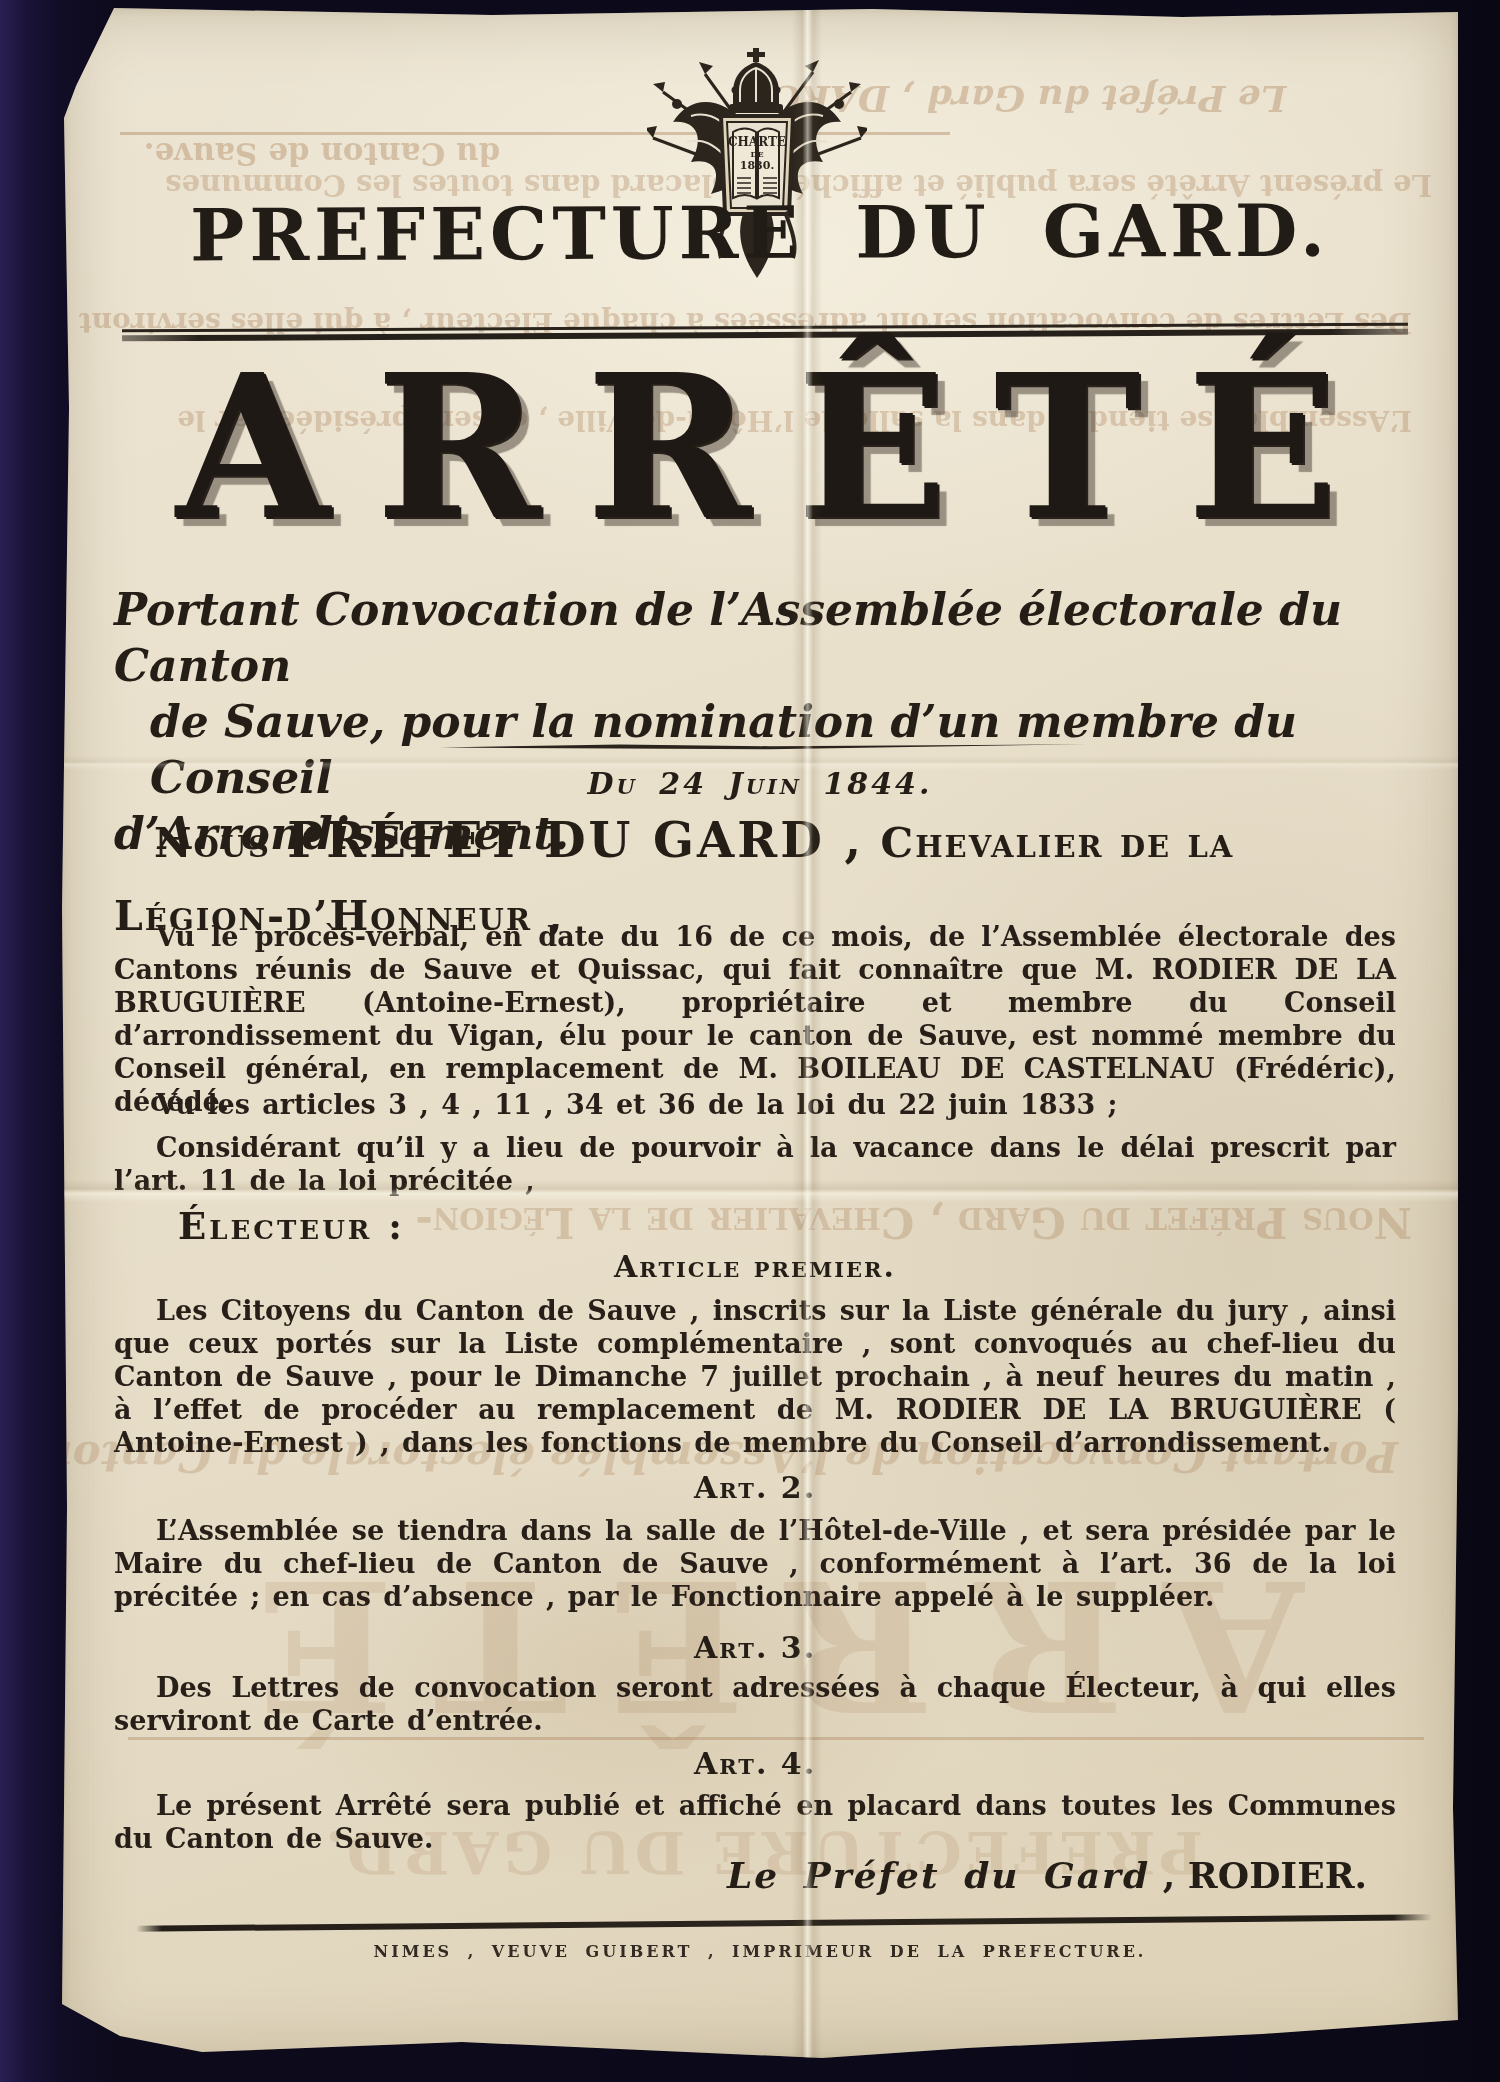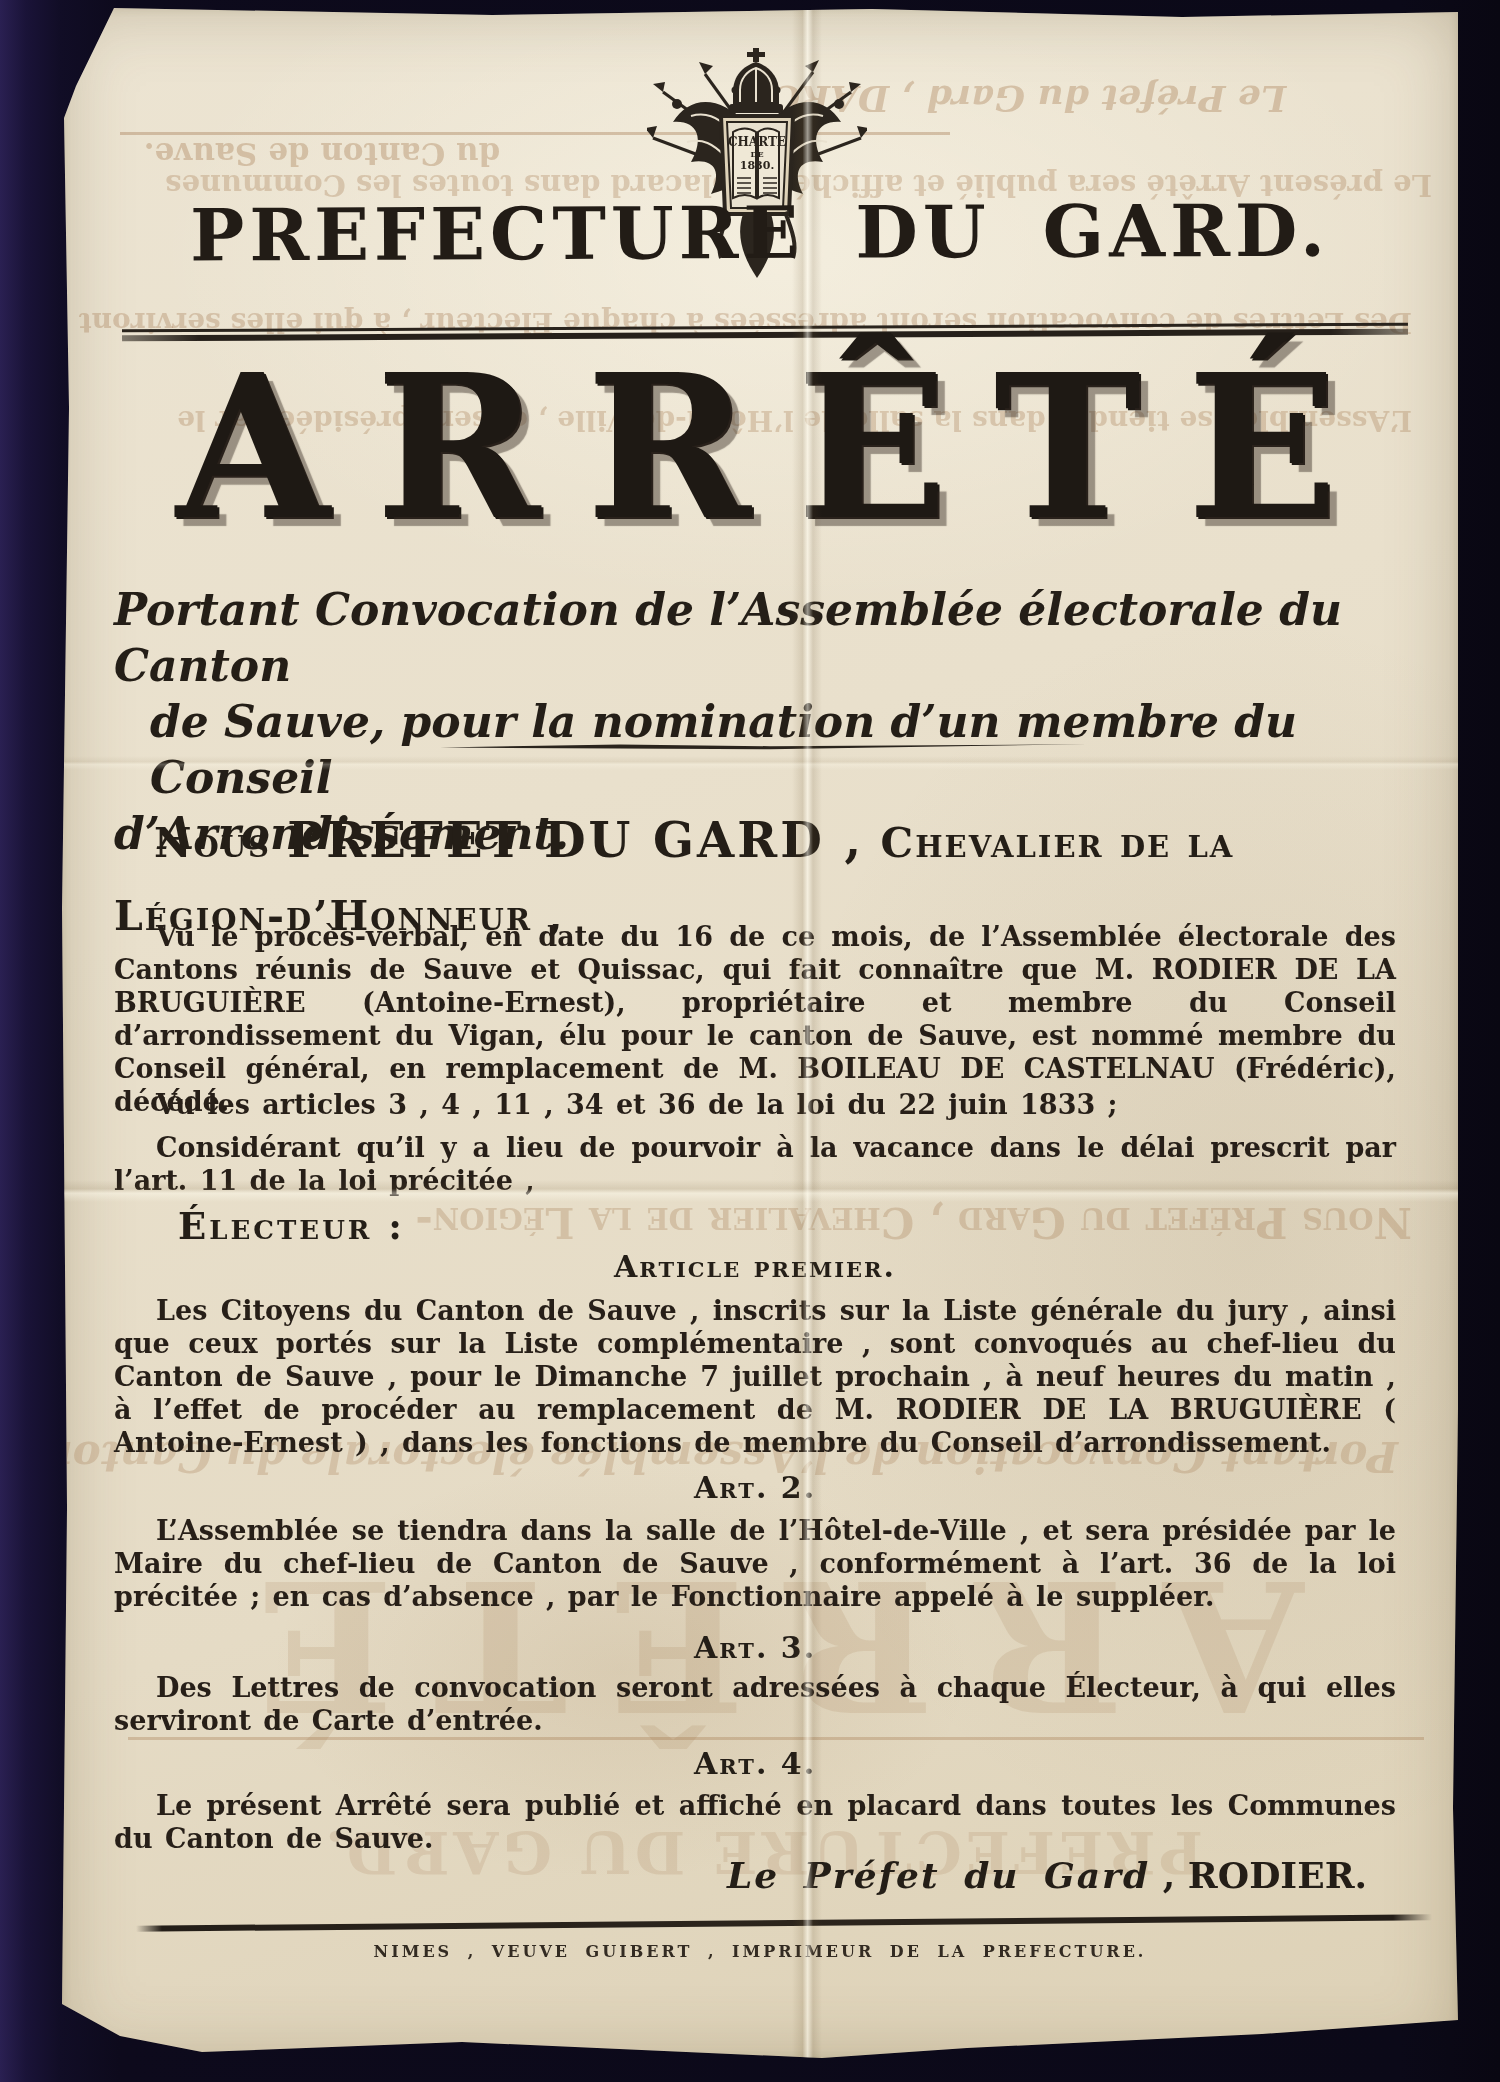--- a/index.html
+++ b/index.html
@@ -162,20 +162,21 @@
     <div class="abs subtitle">
       <div class="l1">Portant Convocation de l’Assemblée électorale du Canton</div>
       <div class="l2">de Sauve, pour la nomination d’un membre du Conseil</div>
       <div class="l3">d’Arrondissement.</div>
     </div>
 
     <svg class="abs taper" viewBox="0 0 648 10" preserveAspectRatio="none">
       <polygon points="0,5.5 180,2.5 330,4.2 648,2.2 330,7.2 180,6.5" fill="#2a241d"></polygon>
     </svg>
 
+    <div class="abs date-line center">Du 24 Juin 1844.</div>
 
     <div class="abs intro"><span class="sc40">Nous </span><span class="big47">PRÉFET DU GARD ,</span><span class="sc40"> Chevalier de la Légion-d’Honneur ,</span></div>
 
     <div class="abs body-par p1">Vu le procès-verbal, en date du 16 de ce mois, de l’Assemblée électorale des Cantons réunis de Sauve et Quissac, qui fait connaître que M. RODIER DE LA BRUGUIÈRE (Antoine-Ernest), propriétaire et membre du Conseil d’arrondissement du Vigan, élu pour le canton de Sauve, est nommé membre du Conseil général, en remplacement de M. BOILEAU DE CASTELNAU (Frédéric), décédé.</div>
     <div class="abs body-par p-vu2">Vu les articles 3 , 4 , 11 , 34 et 36 de la loi du 22 juin 1833 ;</div>
     <div class="abs body-par p-cons">Considérant qu’il y a lieu de pourvoir à la vacance dans le délai prescrit par l’art. 11 de la loi précitée ,</div>
     <div class="abs arretons">Électeur :</div>
 
     <div class="abs art-h h1">Article premier.</div>
     <div class="abs body-par art-b b1">Les Citoyens du Canton de Sauve , inscrits sur la Liste générale du jury , ainsi que ceux portés sur la Liste complémentaire , sont convoqués au chef-lieu du Canton de Sauve , pour le Dimanche 7 juillet prochain , à neuf heures du matin , à l’effet de procéder au remplacement de M. RODIER DE LA BRUGUIÈRE ( Antoine-Ernest ) , dans les fonctions de membre du Conseil d’arrondissement.</div>

